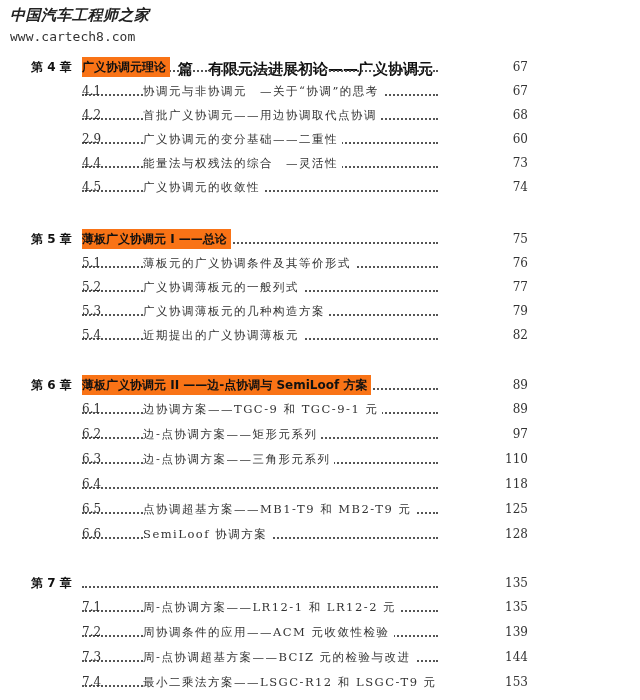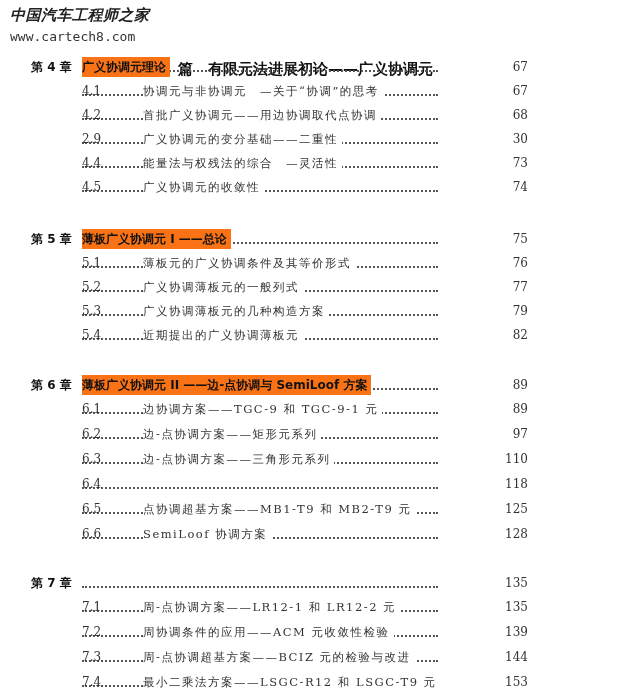--- a/index.html
+++ b/index.html
@@ -43,21 +43,21 @@
   <div class="row" style="top:105px">
     <div class="leader"></div>
     <span class="sec-num">4.2</span>
     <span class="sec-title">首批广义协调元——用边协调取代点协调</span>
     <span class="page">68</span>
   </div>
   <div class="row" style="top:129px">
     <div class="leader"></div>
     <span class="sec-num">2.9</span>
     <span class="sec-title">广义协调元的变分基础——二重性</span>
-    <span class="page">30</span>
+    <span class="page">60</span>
   </div>
   <div class="row" style="top:153px">
     <div class="leader"></div>
     <span class="sec-num">4.4</span>
     <span class="sec-title">能量法与权残法的综合　—灵活性</span>
     <span class="page">73</span>
   </div>
   <div class="row" style="top:177px">
     <div class="leader"></div>
     <span class="sec-num">4.5</span>

